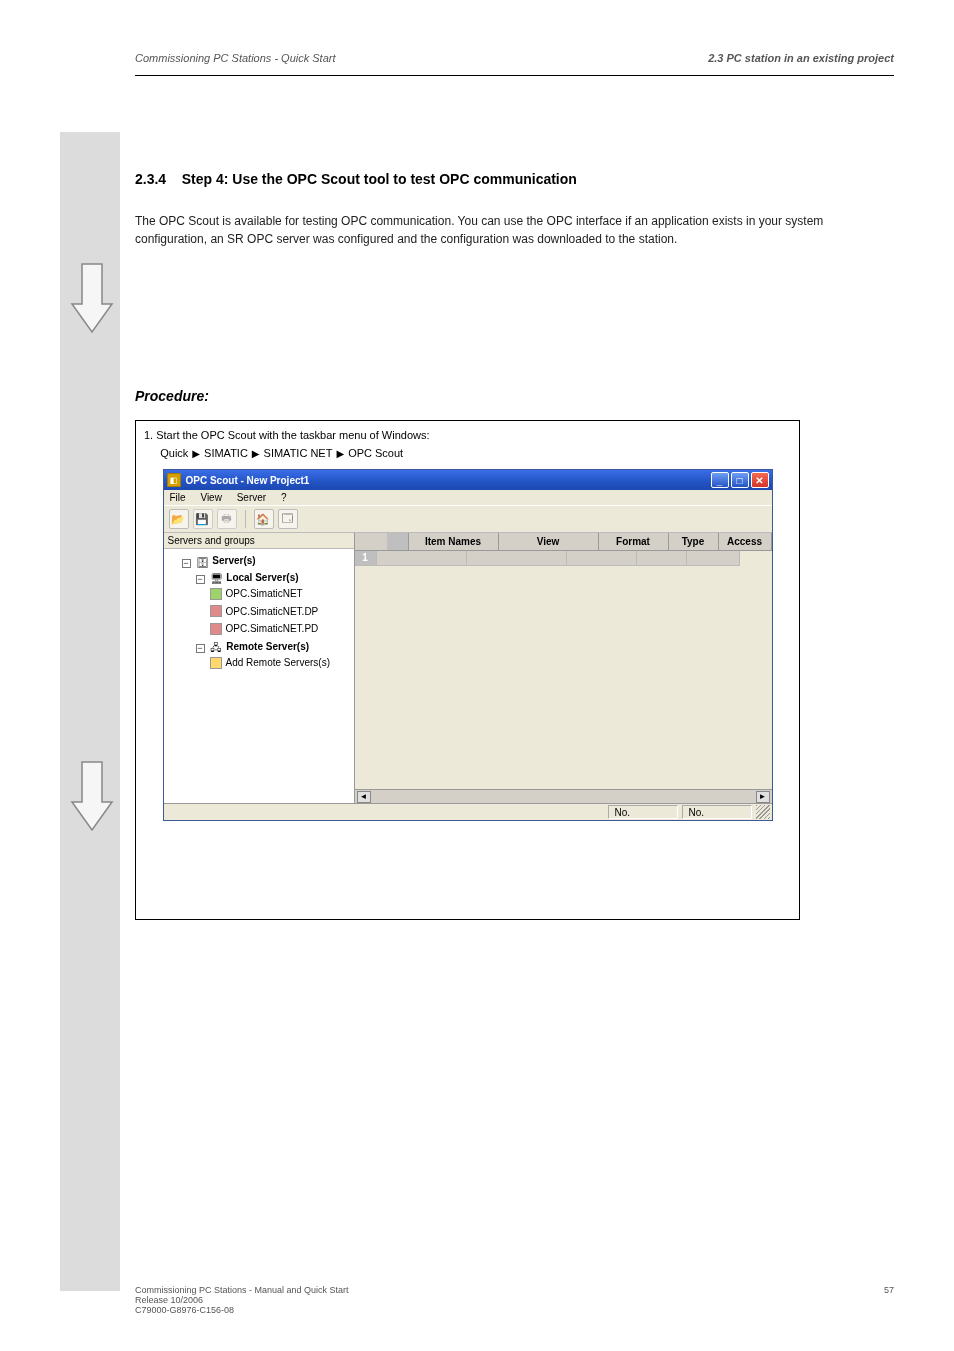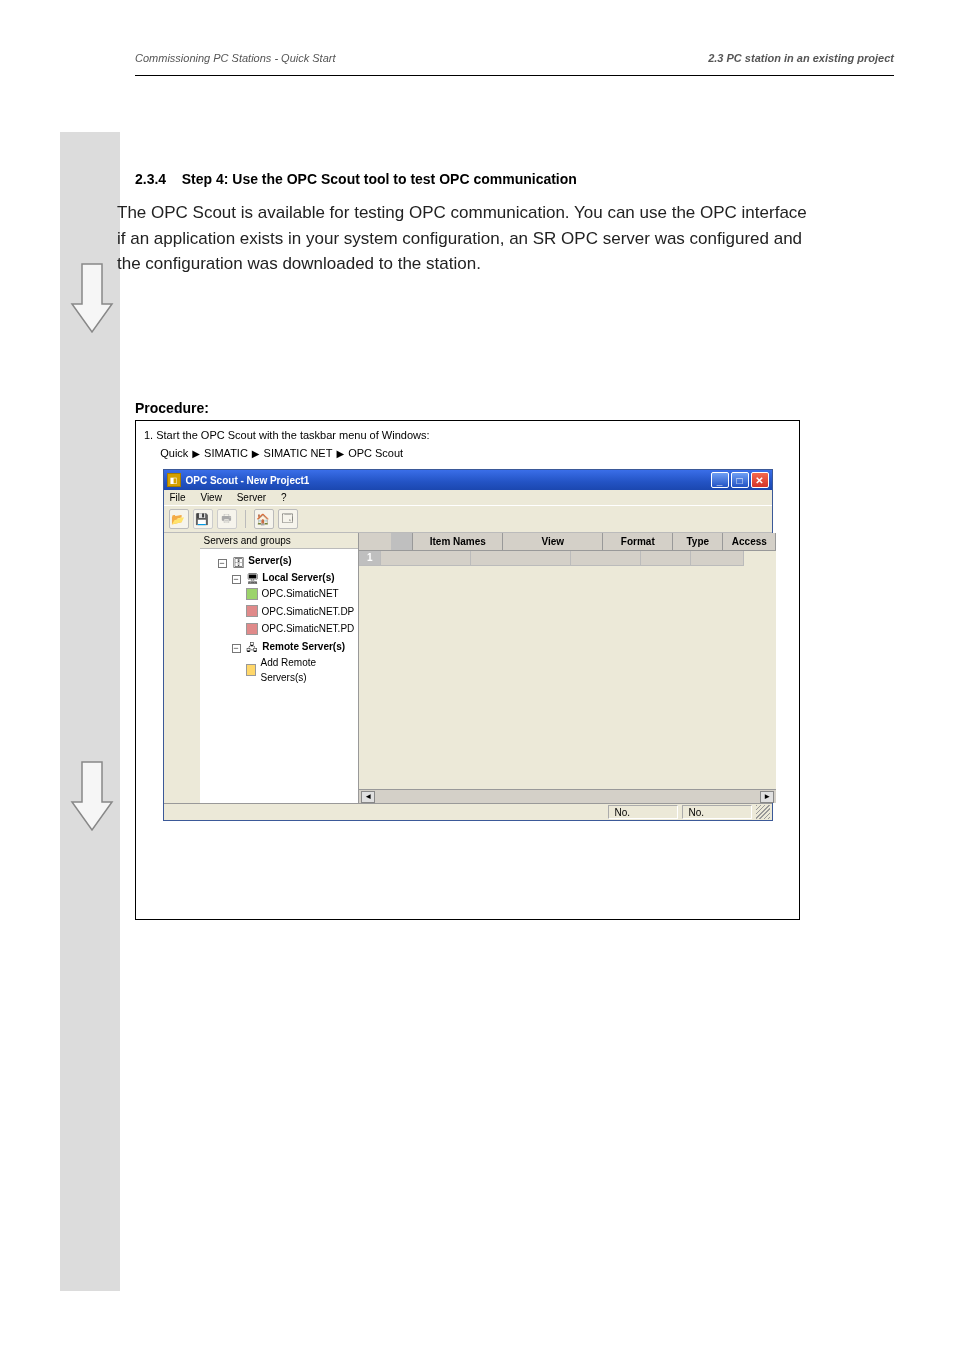--- a/index.html
+++ b/index.html
@@ -8,21 +8,21 @@
   .hr { position: absolute; left: 135px; right: 60px; top: 75px; border-top: 1px solid #000; }
   .chapter { position: absolute; left: 135px; top: 52px; font-size: 11px; font-style: italic; color: #555; }
   .page-top-right { position: absolute; right: 60px; top: 52px; font-size: 11px; font-style: italic; color: #555; font-weight: bold; }
 
   .left-rail { position: absolute; left: 60px; top: 132px; width: 60px; bottom: 60px; background: #dcdcdc; }
   .arrow-block { position: absolute; left: 68px; width: 48px; height: 72px; }
   .arrow-block svg { width: 48px; height: 72px; }
 
   .section-title { position: absolute; left: 135px; top: 144px; font-size: 14px; font-weight: bold; margin-top: 27px; }
   .heading-5 { position: absolute; left: 135px; font-size: 14px; font-weight: bold; }
-  .body-text { position: absolute; left: 117px; width: 700px; font-size: 17px; line-height: 1.5; color: #222; }
+  .body-text { position: absolute; left: 135px; width: 700px; font-size: 12px; line-height: 1.5; color: #222; margin-top: 12px; }
 
   .fig-frame { position: absolute; left: 135px; width: 665px; border: 1px solid #000; padding: 4px 6px 0 6px; }
   .fig-caption { font-size: 11px; padding: 4px 2px; }
   .fig-sub { font-size: 11px; padding: 2px 2px 10px 2px; display: flex; align-items: center; gap: 4px; }
   .fig-sub .arrow { font-size: 10px; }
 
   
   .opc-window { position: relative; border: 1px solid #3b5998; background: #ece9d8; font-family: Tahoma, Arial, sans-serif; font-size: 10px; width: 610px; margin: 0 auto 8px auto; }
   .titlebar { display: flex; align-items: center; height: 20px; background: linear-gradient(to bottom, #3a6ee8 0%, #2353c4 60%, #1b47b0 100%); color: #fff; padding: 0 3px; }
   .titlebar-icon { width: 14px; height: 14px; background: #d4a000; border: 1px solid #a57b00; margin-right: 5px; display:inline-flex; align-items:center; justify-content:center; font-size:8px; }
@@ -31,21 +31,21 @@
   .win-btn { width: 18px; height: 16px; border: 1px solid #fff; border-radius: 2px; display: inline-flex; align-items: center; justify-content: center; color: #fff; font-weight: bold; font-size: 10px; background: linear-gradient(to bottom,#6fa0f5,#2353c4); }
   .win-btn.close { background: linear-gradient(to bottom,#f46a4e,#d4342a); }
   .menubar { background: #ece9d8; padding: 2px 6px; font-size: 10px; color: #000; }
   .menubar span { margin-right: 12px; }
   .toolbar { background: #ece9d8; border-top: 1px solid #fff; border-bottom: 1px solid #bbb; padding: 3px 5px; display: flex; gap: 4px; align-items: center; }
   .tbtn { width: 20px; height: 20px; border: 1px solid #bbb; background: #f6f4ec; display:inline-flex; align-items:center; justify-content:center; font-size: 11px; border-radius: 2px; }
   .tbtn.muted { color: #aaa; border-color: #ccc; }
   .tsep { width: 1px; height: 18px; background: #bbb; margin: 0 4px; }
 
   .opc-body { display: flex; height: 270px; }
-  .left-pane { width: 210px; border-right: 1px solid #999; background: #fff; display: flex; flex-direction: column; margin-left: 36px; }
+  .left-pane { width: 210px; border-right: 1px solid #999; background: #fff; display: flex; flex-direction: column; }
   .left-pane-hdr { background: #ece9d8; border-bottom: 1px solid #bbb; padding: 2px 4px; font-size: 10px; }
   .tree { flex: 1; padding: 4px 4px; font-size: 10px; line-height: 15px; overflow: hidden; }
   .tree ul { list-style: none; padding-left: 14px; }
   .tree li { position: relative; }
   .tree .node { display: inline-flex; align-items: center; gap: 4px; }
   .expander { display:inline-block; width:9px; height:9px; border:1px solid #777; background:#fff; text-align:center; line-height:7px; font-size:9px; margin-right:3px; color:#333; }
   .icon-sm { width: 12px; height: 12px; display: inline-block; }
   .ic-box { border: 1px solid #999; }
   .ic-g { background:#9cd36b; }
   .ic-r { background:#e08a8a; }
@@ -104,21 +104,21 @@
   </div>
 
   <div class="section-title">
     <span>2.3.4</span>
     &nbsp;&nbsp;
     <span>Step 4: Use the OPC Scout tool to test OPC communication</span>
   </div>
 
   <div class="body-text" style="top:200px;">The OPC Scout is available for testing OPC communication. You can use the OPC interface if an application exists in your system configuration, an SR OPC server was configured and the configuration was downloaded to the station.</div>
 
-  <div class="heading-5" style="top:400px;">Procedure:</div>
+  <div class="heading-5" style="top:388px;font-style:italic;">Procedure:</div>
 
   <div class="fig-frame" style="top:420px; height:500px;">
     <div class="fig-caption">1. Start the OPC Scout with the taskbar menu of Windows:</div>
     <div class="fig-sub">
       &nbsp;&nbsp;&nbsp;&nbsp;
       <span>Quick</span>
       <span class="arrow">▶</span>
       <span>SIMATIC</span>
       <span class="arrow">▶</span>
       <span>SIMATIC NET</span>
@@ -229,14 +229,22 @@
       </div>
       <div class="statusbar">
         <div class="sp"></div>
         <div class="status-cell">No.</div>
         <div class="status-cell">No.</div>
         <div class="status-grip"></div>
       </div>
     </div>
   </div>
 
+  <div class="footer">
+    <div>
+      <div>Commissioning PC Stations - Manual and Quick Start</div>
+      <div>Release 10/2006</div>
+      <div>C79000-G8976-C156-08</div>
+    </div>
+    <div>57</div>
+  </div>
 
 </div>
 
 </body></html>

